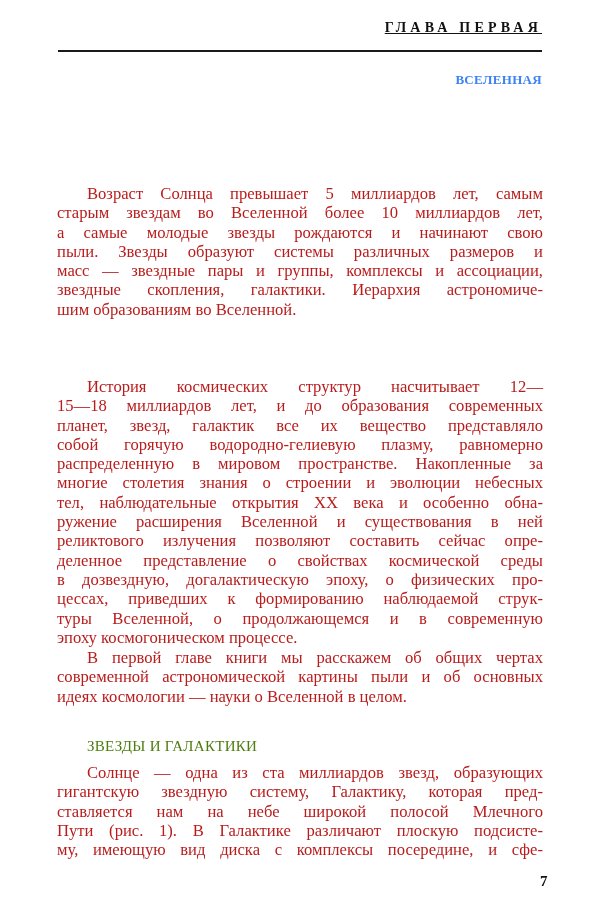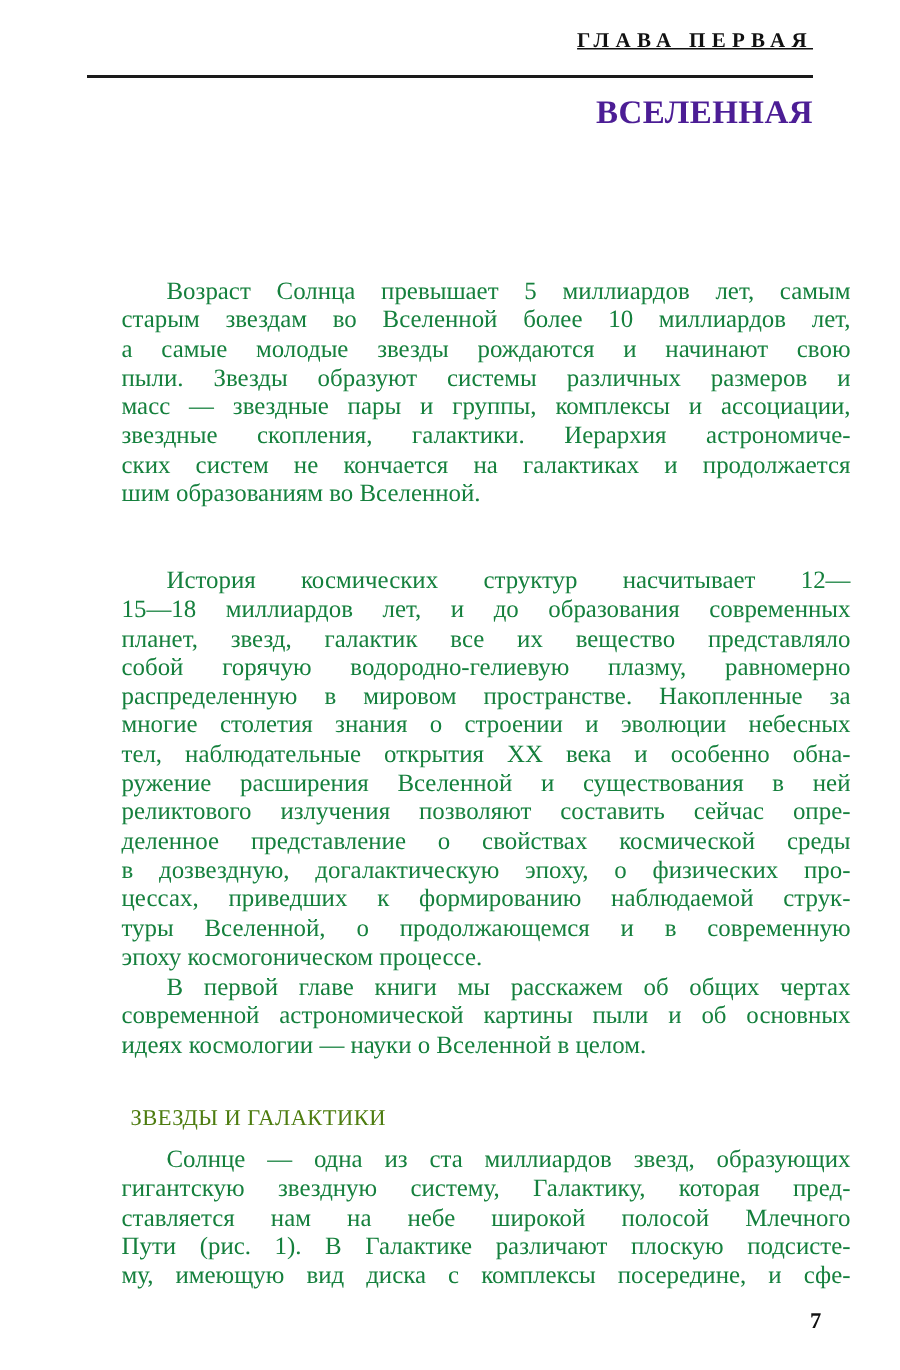--- a/index.html
+++ b/index.html
@@ -29,37 +29,36 @@
     .head-rule {
       position: absolute;
       top: 50px;
       left: 58px;
       width: 484px;
       height: 2px;
       background: #1a1a1a;
     }
     .chapter-title {
       position: absolute;
-      top: 62px;
+      top: 72px;
       right: 58px;
       font-family: "Liberation Serif", serif;
       font-weight: bold;
-      font-size: 22px;
+      font-size: 13px;
       letter-spacing: 0.3px;
-      color: #4c1d95;
+      color: #3b82f6;
     }
     .body-text {
       position: absolute;
       left: 57px;
       width: 486px;
       font-family: "Liberation Serif", serif;
       font-size: 16.6px;
       line-height: 19.3px;
-      color: #15803d;
-      margin-left: 24px;
+      color: #b91c1c;
     }
     .line {
       display: block;
       white-space: nowrap;
       text-align: justify;
       text-align-last: justify;
       height: 19.3px;
     }
     .line.last {
       text-align-last: left;
@@ -97,21 +96,20 @@
 <div class="head-rule"></div>
 <div class="chapter-title">ВСЕЛЕННАЯ</div>
 
 <div class="body-text para1">
   <span class="line indent">Возраст Солнца превышает 5 миллиардов лет, самым</span>
   <span class="line">старым звездам во Вселенной более 10 миллиардов лет,</span>
   <span class="line">а самые молодые звезды рождаются и начинают свою</span>
   <span class="line">пыли. Звезды образуют системы различных размеров и</span>
   <span class="line">масс — звездные пары и группы, комплексы и ассоциации,</span>
   <span class="line">звездные скопления, галактики. Иерархия астрономиче-</span>
-  <span class="line">ских систем не кончается на галактиках и продолжается</span>
   <span class="line last">шим образованиям во Вселенной.</span>
 </div>
 
 <div class="body-text para2">
   <span class="line indent">История космических структур насчитывает 12—</span>
   <span class="line">15—18 миллиардов лет, и до образования современных</span>
   <span class="line">планет, звезд, галактик все их вещество представляло</span>
   <span class="line">собой горячую водородно-гелиевую плазму, равномерно</span>
   <span class="line">распределенную в мировом пространстве. Накопленные за</span>
   <span class="line">многие столетия знания о строении и эволюции небесных</span>

